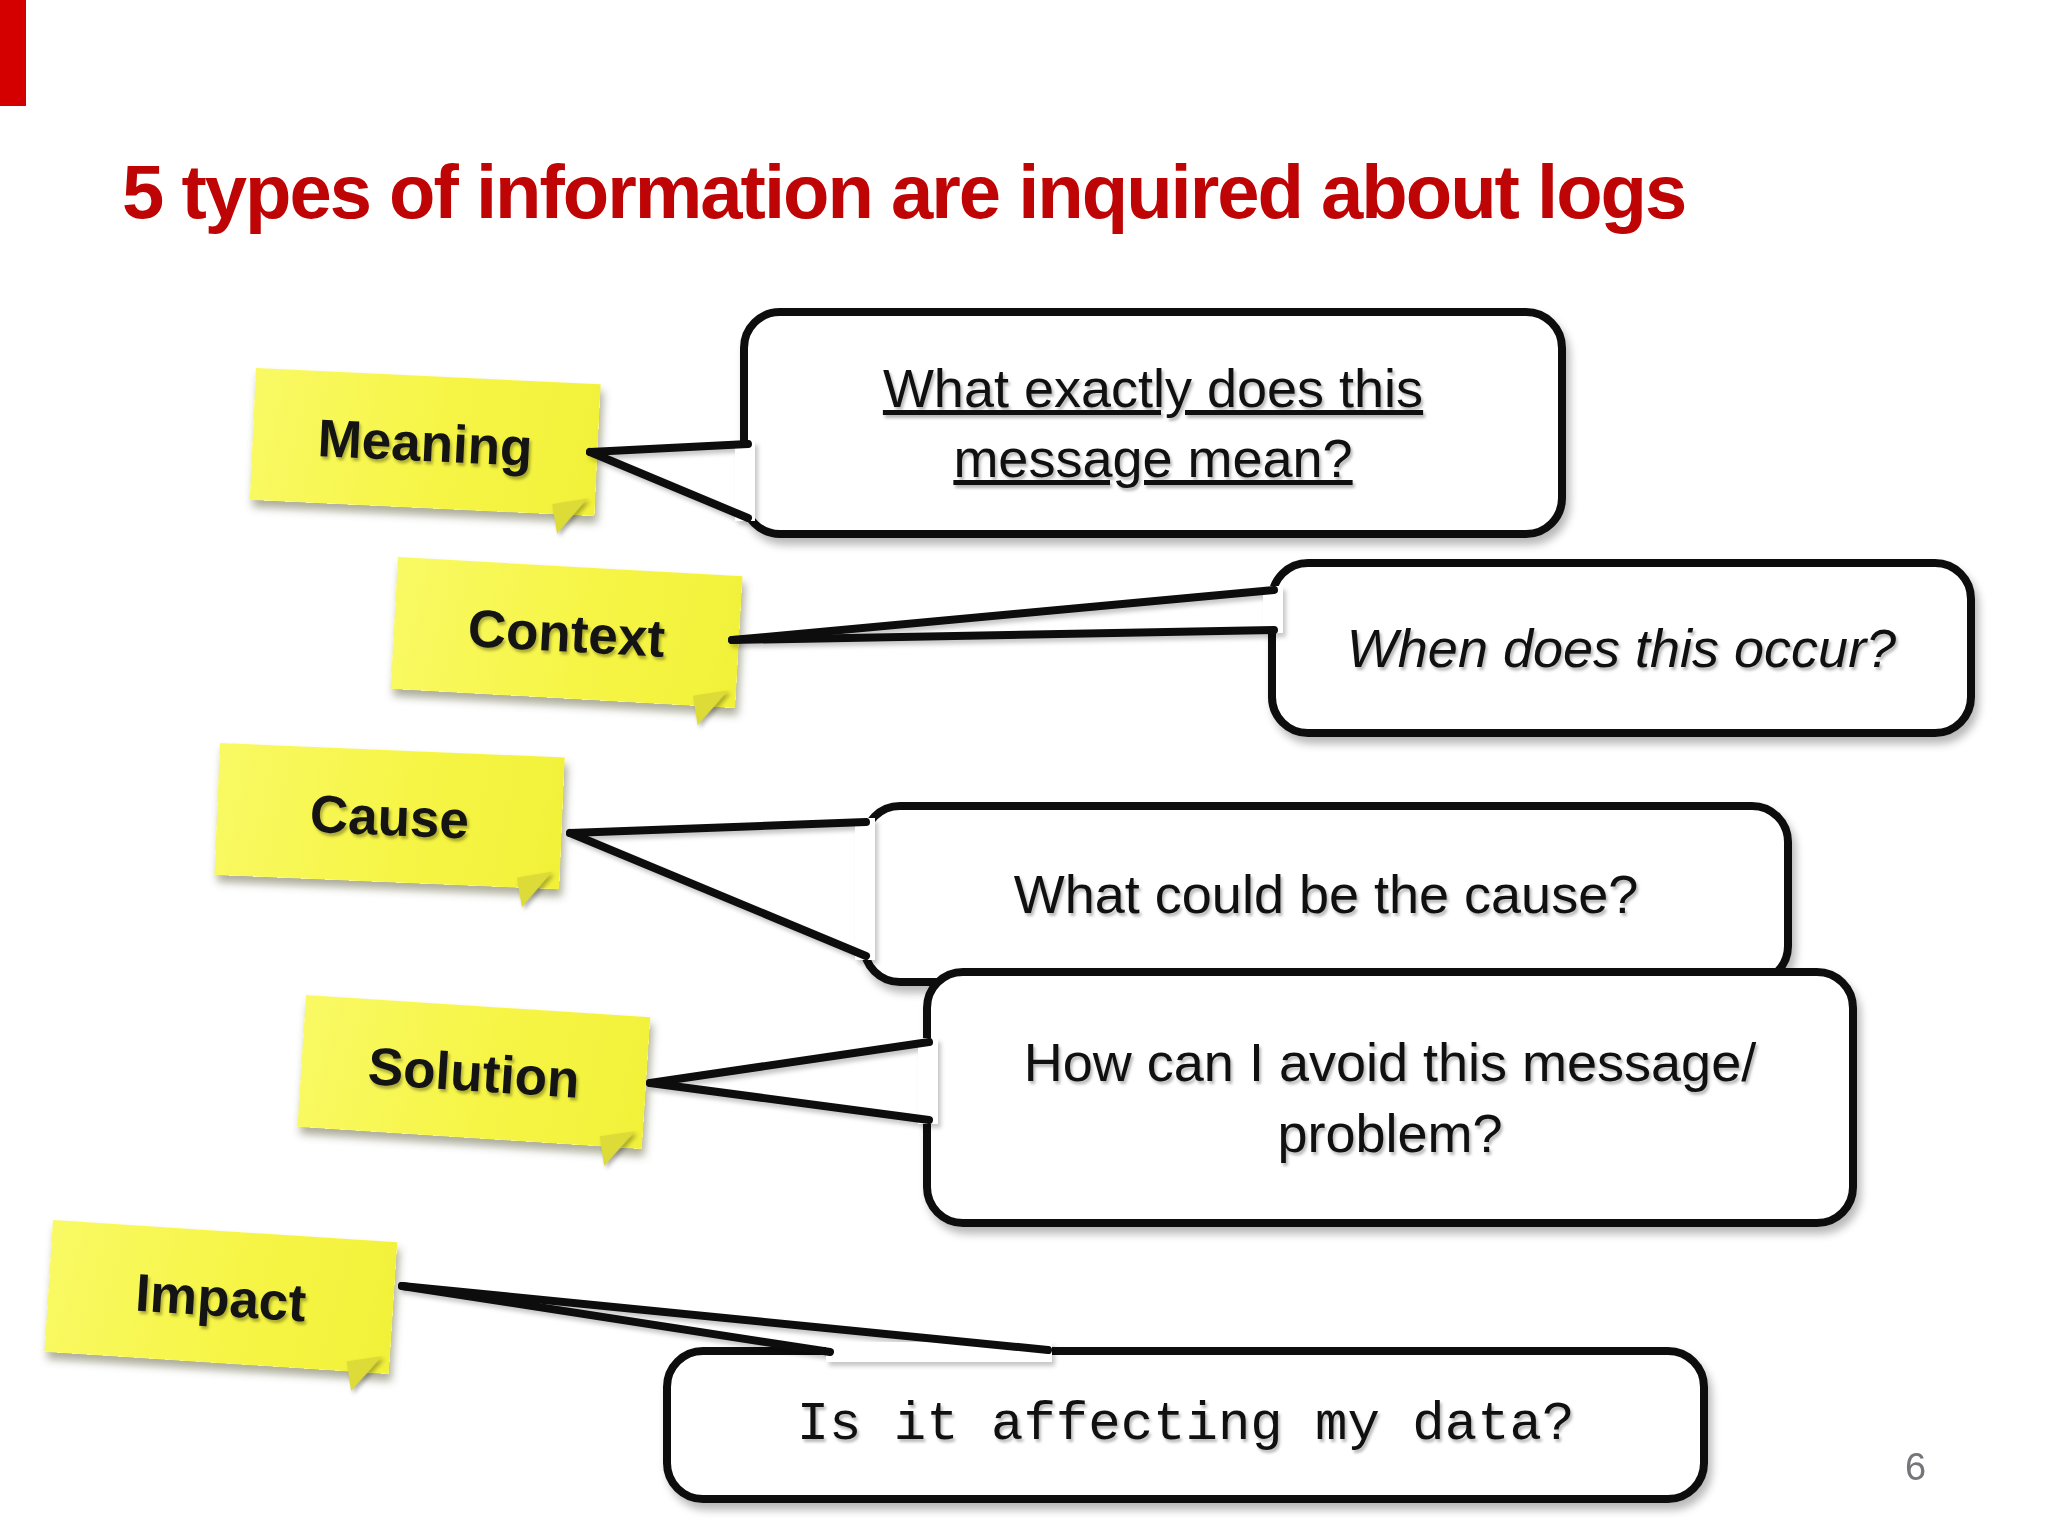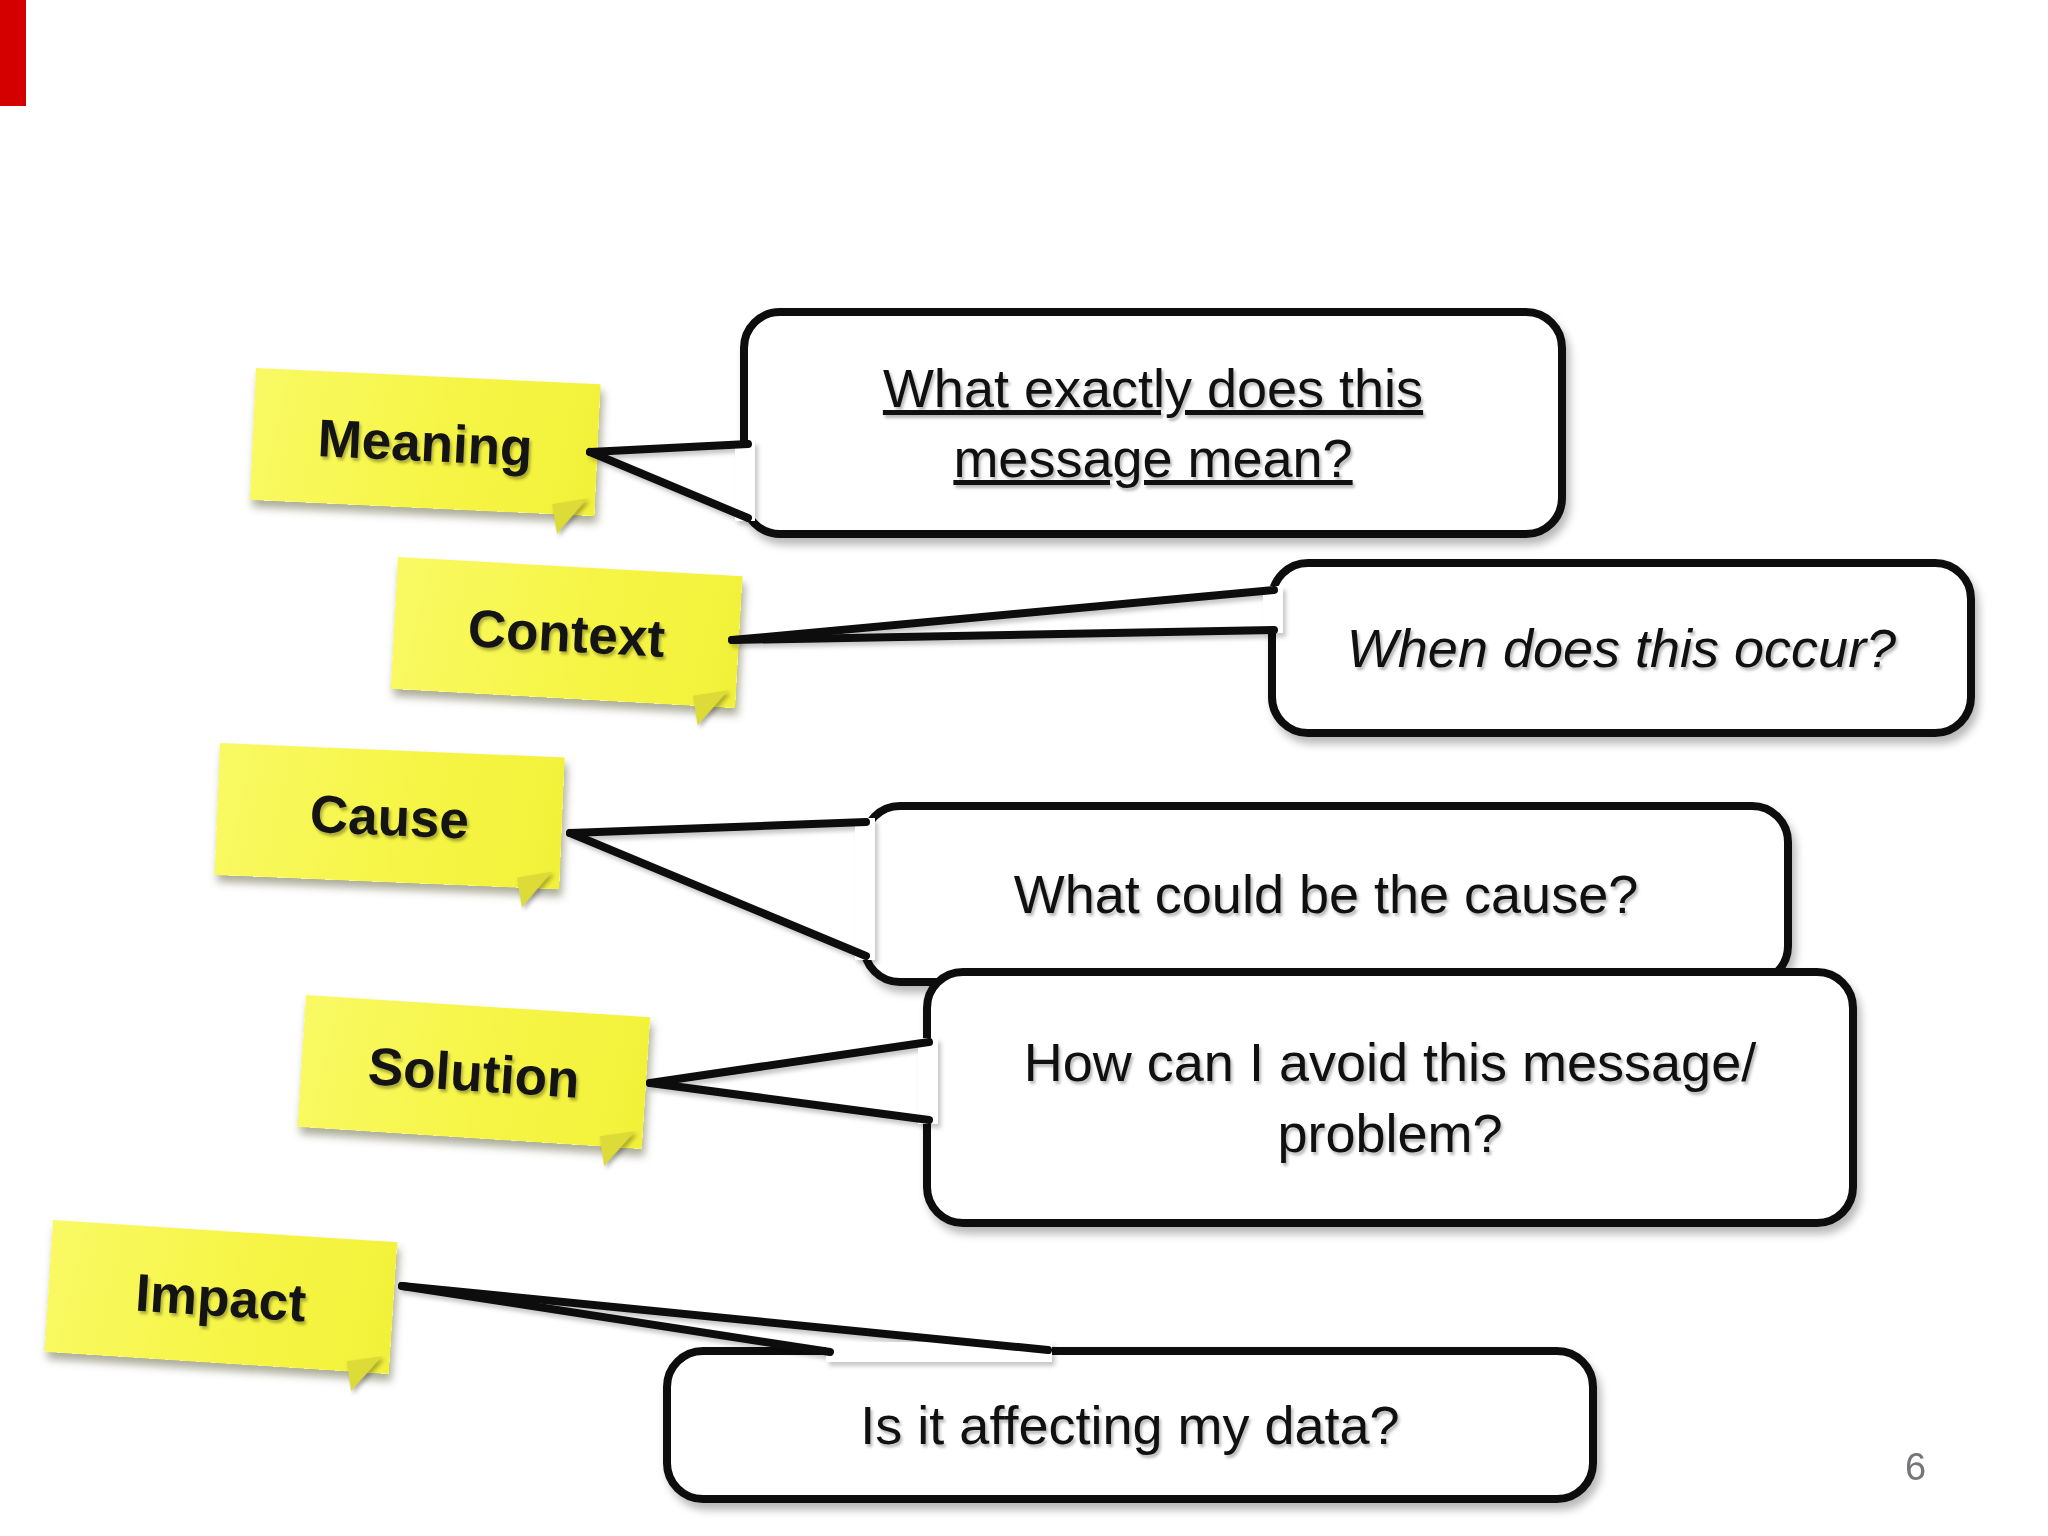--- a/index.html
+++ b/index.html
@@ -46,35 +46,36 @@
   .bubble .question{
     font-size:54px;line-height:1.3;color:#101010;
     text-shadow:2px 3px 3px rgba(0,0,0,.28);
   }
   .bb-meaning {left:740px; top:308px; width:826px;height:230px;}
   .bb-meaning .question{max-width:640px;text-decoration:underline;}
   .bb-context {left:1268px;top:559px; width:707px;height:178px;font-style:italic;}
   .bb-cause   {left:860px; top:802px; width:932px;height:184px;}
   .bb-solution{left:923px; top:968px;width:934px;height:259px;}
   .bb-solution .question{max-width:820px;}
-  .bb-impact  {left:663px; top:1347px;width:934px;height:156px;}
+  .bb-impact  {left:663px; top:1347px;width:1045px;height:156px;font-family:Liberation Mono, monospace;}
   .connector-layer{
     position:absolute;left:0;top:0;width:2048px;height:1536px;pointer-events:none;
   }
   .page-number{
     position:absolute;left:1905px;top:1446px;font-size:38px;color:#76767A;
   }
 </style>
 </head>
 <body>
 
 <div class="slide">
 
   <div class="accent-bar"></div>
 
+  <div class="title">5 types of information are inquired about logs</div>
 
   <div class="sticky st-meaning">
     <span class="label">Meaning</span>
   </div>
   <div class="sticky st-context">
     <span class="label">Context</span>
   </div>
   <div class="sticky st-cause">
     <span class="label">Cause</span>
   </div>

